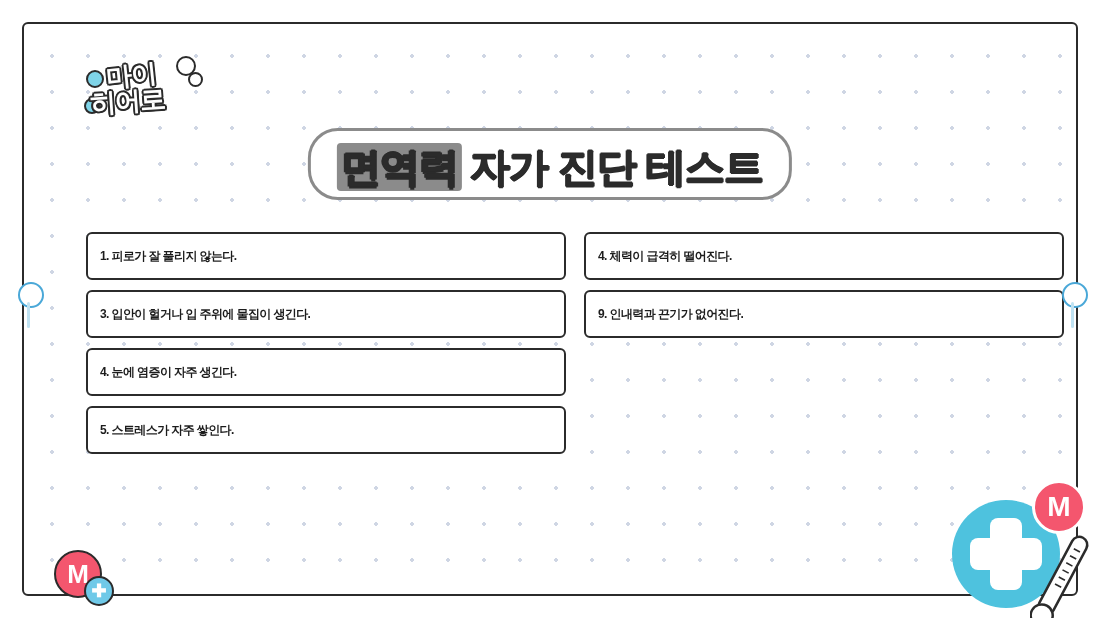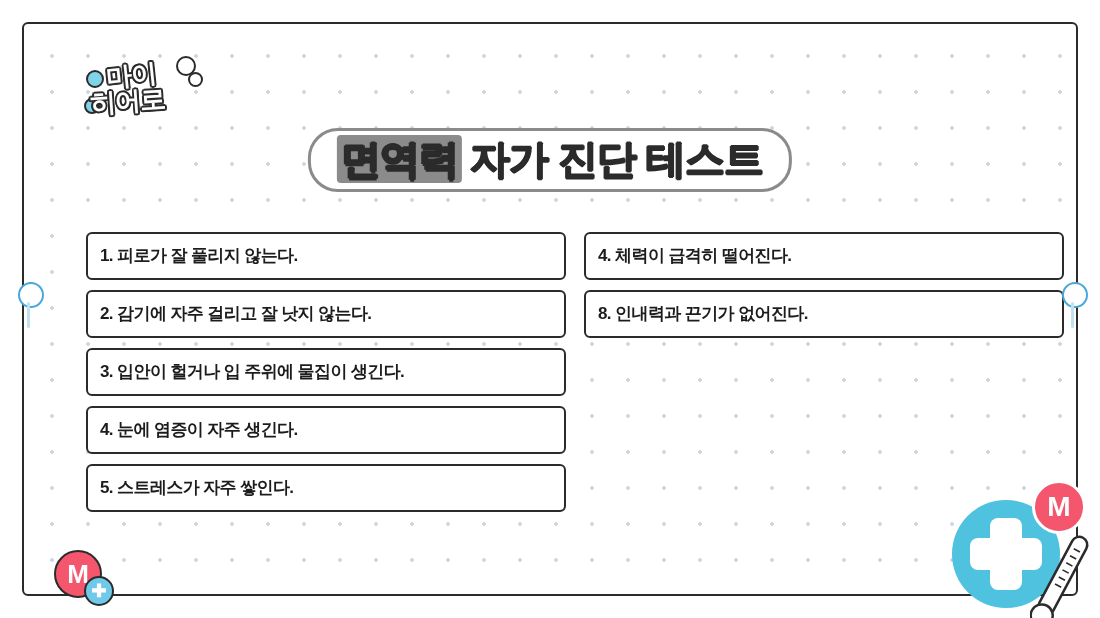--- a/index.html
+++ b/index.html
@@ -73,21 +73,21 @@
   #logo-dot-2 { left: 92px; top: 0px; width: 16px; height: 16px; background:#ffffff; }
   #logo-dot-3 { left: 104px; top: 16px; width: 11px; height: 11px; background:#ffffff;}
   #logo-dot-4 { left: 0px; top: 42px; width: 12px; height: 12px; }
 
   
   #title-wrap {
     position: absolute;
     left: 50%;
     top: 104px;
     transform: translateX(-50%);
-    padding: 8px 26px 10px 26px;
+    padding: 16px 26px 10px 26px;
     border: 3px solid #8b8b8b;
     border-radius: 30px;
     background: #ffffff;
     white-space: nowrap;
   }
   #title-wrap .t {
     font-size: 40px;
     font-weight: bold;
     letter-spacing: -1px;
     line-height: 1;
@@ -120,21 +120,21 @@
     flex: 1 1 0;
     display: flex;
     flex-direction: column;
     gap: 10px;
   }
   .item {
     border: 2px solid #2b2b2b;
     border-radius: 6px;
     background: #ffffff;
     padding: 7px 12px;
-    font-size: 17px;
+    font-size: 12px;
     font-weight: bold;
     color: #1c1c1c;
     letter-spacing: -0.6px;
     line-height: 1.25;
     height: 30px;
     display: flex;
     align-items: center;
     box-sizing: content-box;
   }
 
@@ -258,28 +258,27 @@
       <span class="logo-badge" id="logo-line2">히어로</span>
     </div>
 
     <div id="title-wrap">
       <span class="t" id="title-highlight">면역력</span><span class="t" id="title-main">자가 진단 테스트</span>
     </div>
 
     <div id="columns">
       <div class="col">
         <div class="item">1. 피로가 잘 풀리지 않는다.</div>
-        <div class="item">2. 감기에 자주 걸리고 잘 낫지 않는다.</div>
         <div class="item">3. 입안이 헐거나 입 주위에 물집이 생긴다.</div>
         <div class="item">4. 눈에 염증이 자주 생긴다.</div>
         <div class="item">5. 스트레스가 자주 쌓인다.</div>
       </div>
       <div class="col">
         <div class="item">4. 체력이 급격히 떨어진다.</div>
-        <div class="item">8. 인내력과 끈기가 없어진다.</div>
+        <div class="item">9. 인내력과 끈기가 없어진다.</div>
       </div>
     </div>
 
     <div id="mark-small">
       <div id="mark-small-circle">M</div>
       <div id="mark-small-cross">✚</div>
     </div>
 
     <div id="mark-big">
       <div id="big-cross"></div>

